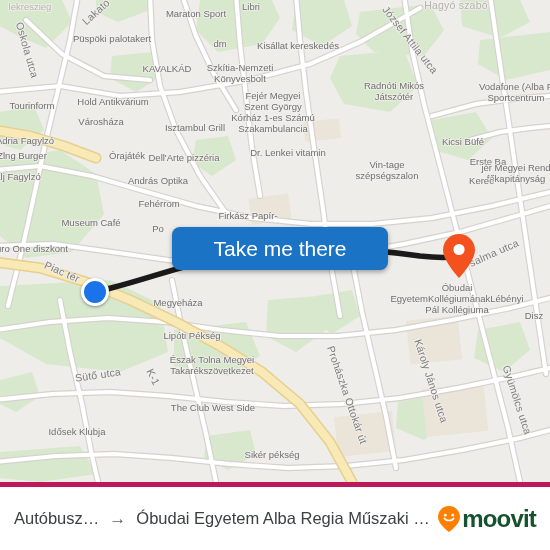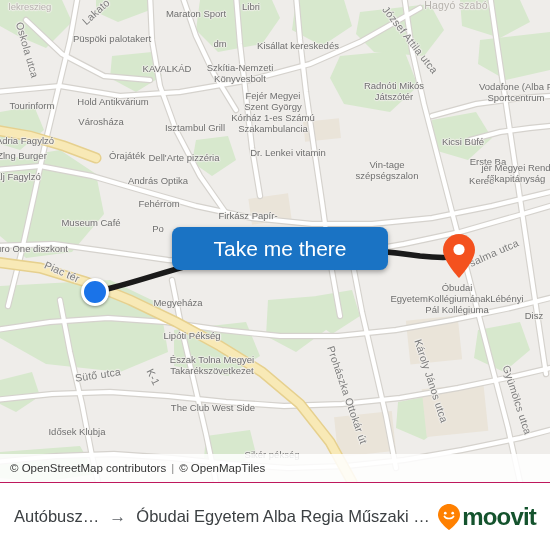--- a/index.html
+++ b/index.html
@@ -98,21 +98,21 @@
     z-index: 20;
   }
   #attribution .sep { margin: 0 5px; color: #888; }
 
   
   #bottom-bar {
     position: absolute;
     left: 0; top: 482px;
     width: 550px; height: 68px;
     background: #ffffff;
-    border-top: 1px solid #be185d;
+    border-top: 5px solid #be185d;
     display: flex;
     align-items: center;
     box-sizing: border-box;
     padding: 0 14px;
   }
   #route-summary {
     display: flex;
     align-items: center;
     flex: 1;
     min-width: 0;
@@ -325,25 +325,20 @@
       <svg width="32" height="44" viewBox="0 0 32 44">
         <path d="M16,0 C7.2,0 0,7.2 0,16 C0,27 16,44 16,44 C16,44 32,27 32,16 C32,7.2 24.8,0 16,0 Z" fill="#f4511e"></path>
         <circle cx="16" cy="15.5" r="5.6" fill="#ffffff"></circle>
       </svg>
     </div>
 
     <div id="take-me-there">
       <span>Take me there</span>
     </div>
 
-    <div id="attribution">
-      <span>© OpenStreetMap contributors</span>
-      <span class="sep">|</span>
-      <span>© OpenMapTiles</span>
-    </div>
   </div>
 
   <div id="bottom-bar">
     <div id="route-summary">
       <span id="origin-label">Autóbusz…</span>
       <span id="route-arrow">→</span>
       <span id="dest-label">Óbudai Egyetem Alba Regia Műszaki …</span>
     </div>
     <div id="moovit-logo">
       <span style="display:inline-block;line-height:0;margin-right:2px;">

